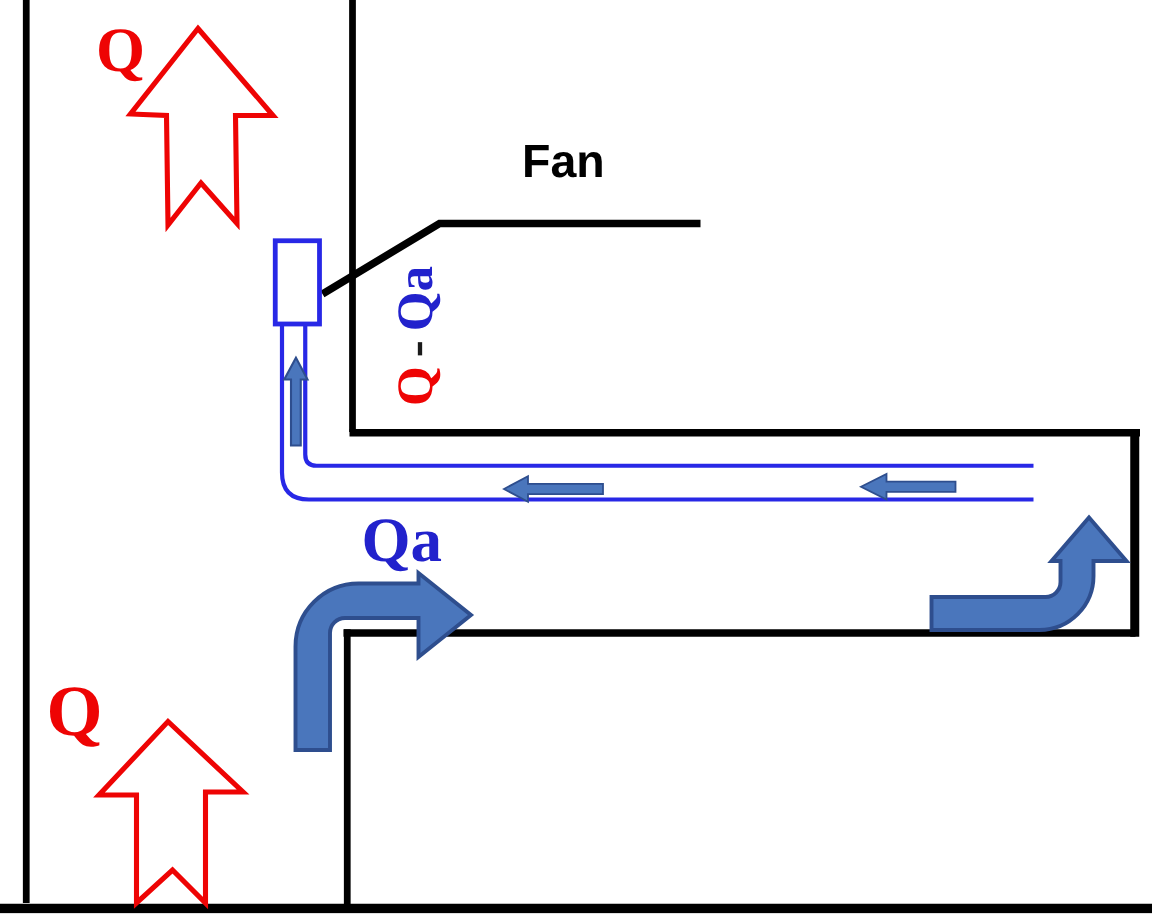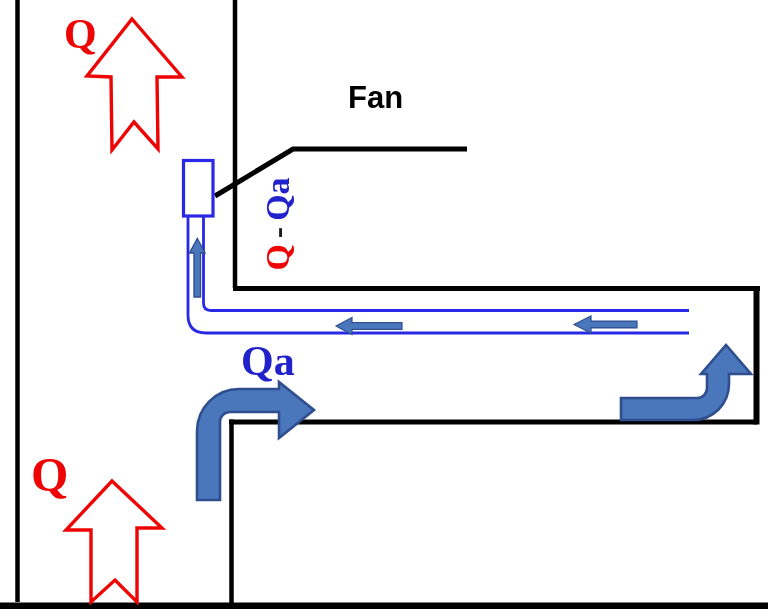--- a/index.html
+++ b/index.html
@@ -22,21 +22,21 @@
     left: 31px; top: 451px;
     font-size: 48px; font-weight: bold;
     color: #ee0404;
   }
   .lbl-qa {
     left: 241px; top: 340px;
     font-size: 42px; font-weight: bold;
     color: #2222cc;
   }
   .lbl-fan {
-    left: 348px; top: 82px;
+    left: 348px; top: 92px;
     font-family: "Liberation Sans", sans-serif;
     font-size: 31px; font-weight: bold;
     color: #000000;
   }
   .lbl-flowdiff {
     left: 278px; top: 224px;
     transform: translate(-50%, -50%) rotate(-90deg);
     font-size: 34px; font-weight: bold;
     color: #2222cc;
   }

